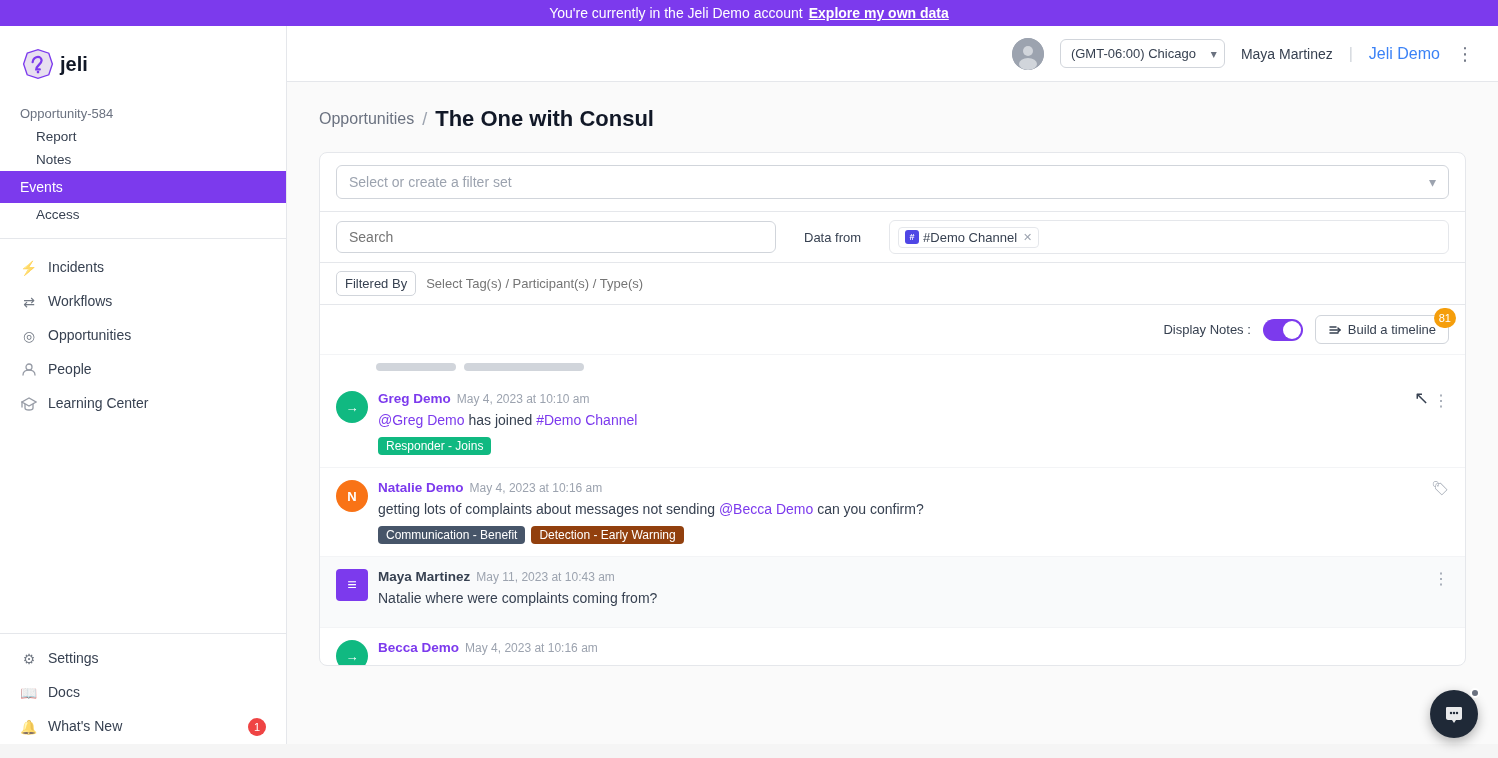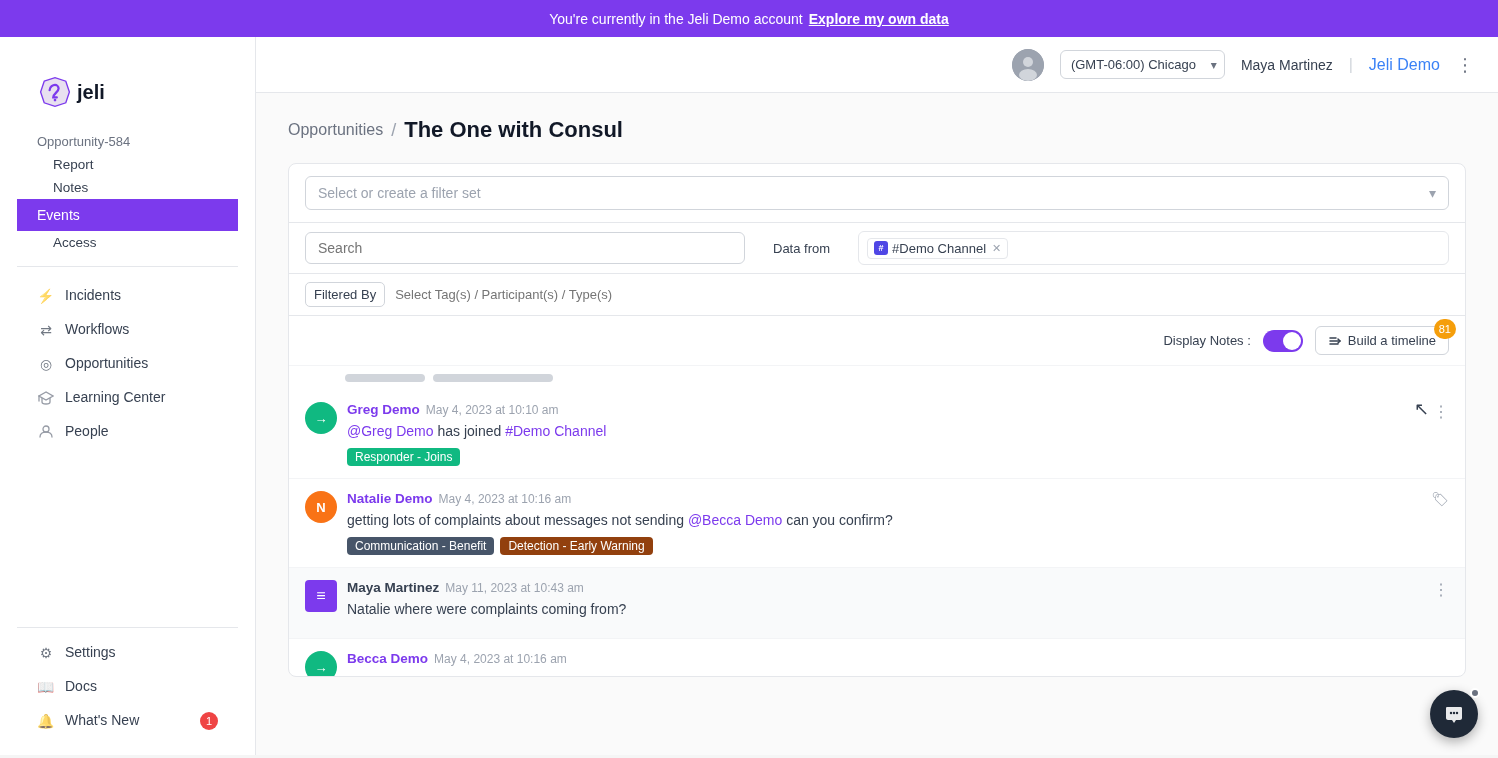--- a/index.html
+++ b/index.html
@@ -5,47 +5,47 @@
     * { box-sizing: border-box; margin: 0; padding: 0; }
     body { font-family: -apple-system, BlinkMacSystemFont, 'Segoe UI', sans-serif; background: #f5f5f5; height: 758px; overflow: hidden; }
 
     
     .top-banner {
       background: #7c3aed;
       color: white;
       text-align: center;
       padding: 4px 0;
       font-size: 14px;
-      height: 37px;
+      height: 26px;
       display: flex;
       align-items: center;
       justify-content: center;
       gap: 6px;
     }
     .top-banner a {
       color: white;
       font-weight: 700;
       text-decoration: underline;
       cursor: pointer;
     }
 
     
     .layout {
       display: flex;
       height: calc(758px - 40px);
     }
 
     
     .sidebar {
-      width: 256px;
+      width: 287px;
       background: white;
       border-right: 1px solid #e5e7eb;
       display: flex;
       flex-direction: column;
-      padding: 17px;
+      padding: 0;
       flex-shrink: 0;
     }
     .sidebar-logo {
       padding: 20px 20px 12px;
       display: flex;
       align-items: center;
     }
     .logo-mark {
       width: 36px;
       height: 36px;
@@ -557,35 +557,35 @@
         <span class="icon">⇄</span>
         <span class="sidebar-item-label">Workflows</span>
       </div>
       <div class="sidebar-item">
         <span class="icon">◎</span>
         <span class="sidebar-item-label">Opportunities</span>
       </div>
       <div class="sidebar-item">
         <span class="icon">
           <svg width="16" height="16" viewBox="0 0 16 16" fill="none">
+              <circle cx="8" cy="5" r="3" stroke="#6b7280" stroke-width="1.3"></circle>
+              <path d="M2 13c0-3 2.5-5 6-5s6 2 6 5" stroke="#6b7280" stroke-width="1.3" stroke-linecap="round"></path>
+            </svg>
+        </span>
+        <span class="sidebar-item-label">People</span>
+      </div>
+      <div class="sidebar-item">
+        <span class="icon">
+          <svg width="16" height="16" viewBox="0 0 16 16" fill="none">
               <path d="M8 2L1 6l7 4 7-4-7-4z" stroke="#6b7280" stroke-width="1.3" fill="none"></path>
               <path d="M1 6v5" stroke="#6b7280" stroke-width="1.3" stroke-linecap="round"></path>
               <path d="M4 8v4c0 1 1.5 2 4 2s4-1 4-2V8" stroke="#6b7280" stroke-width="1.3" fill="none"></path>
             </svg>
         </span>
         <span class="sidebar-item-label">Learning Center</span>
-      </div>
-      <div class="sidebar-item">
-        <span class="icon">
-          <svg width="16" height="16" viewBox="0 0 16 16" fill="none">
-              <circle cx="8" cy="5" r="3" stroke="#6b7280" stroke-width="1.3"></circle>
-              <path d="M2 13c0-3 2.5-5 6-5s6 2 6 5" stroke="#6b7280" stroke-width="1.3" stroke-linecap="round"></path>
-            </svg>
-        </span>
-        <span class="sidebar-item-label">People</span>
       </div>
     </div>
 
     <div class="sidebar-bottom">
       <div class="sidebar-divider"></div>
       <div class="sidebar-item">
         <span class="icon">⚙</span>
         <span class="sidebar-item-label">Settings</span>
       </div>
       <div class="sidebar-item">

